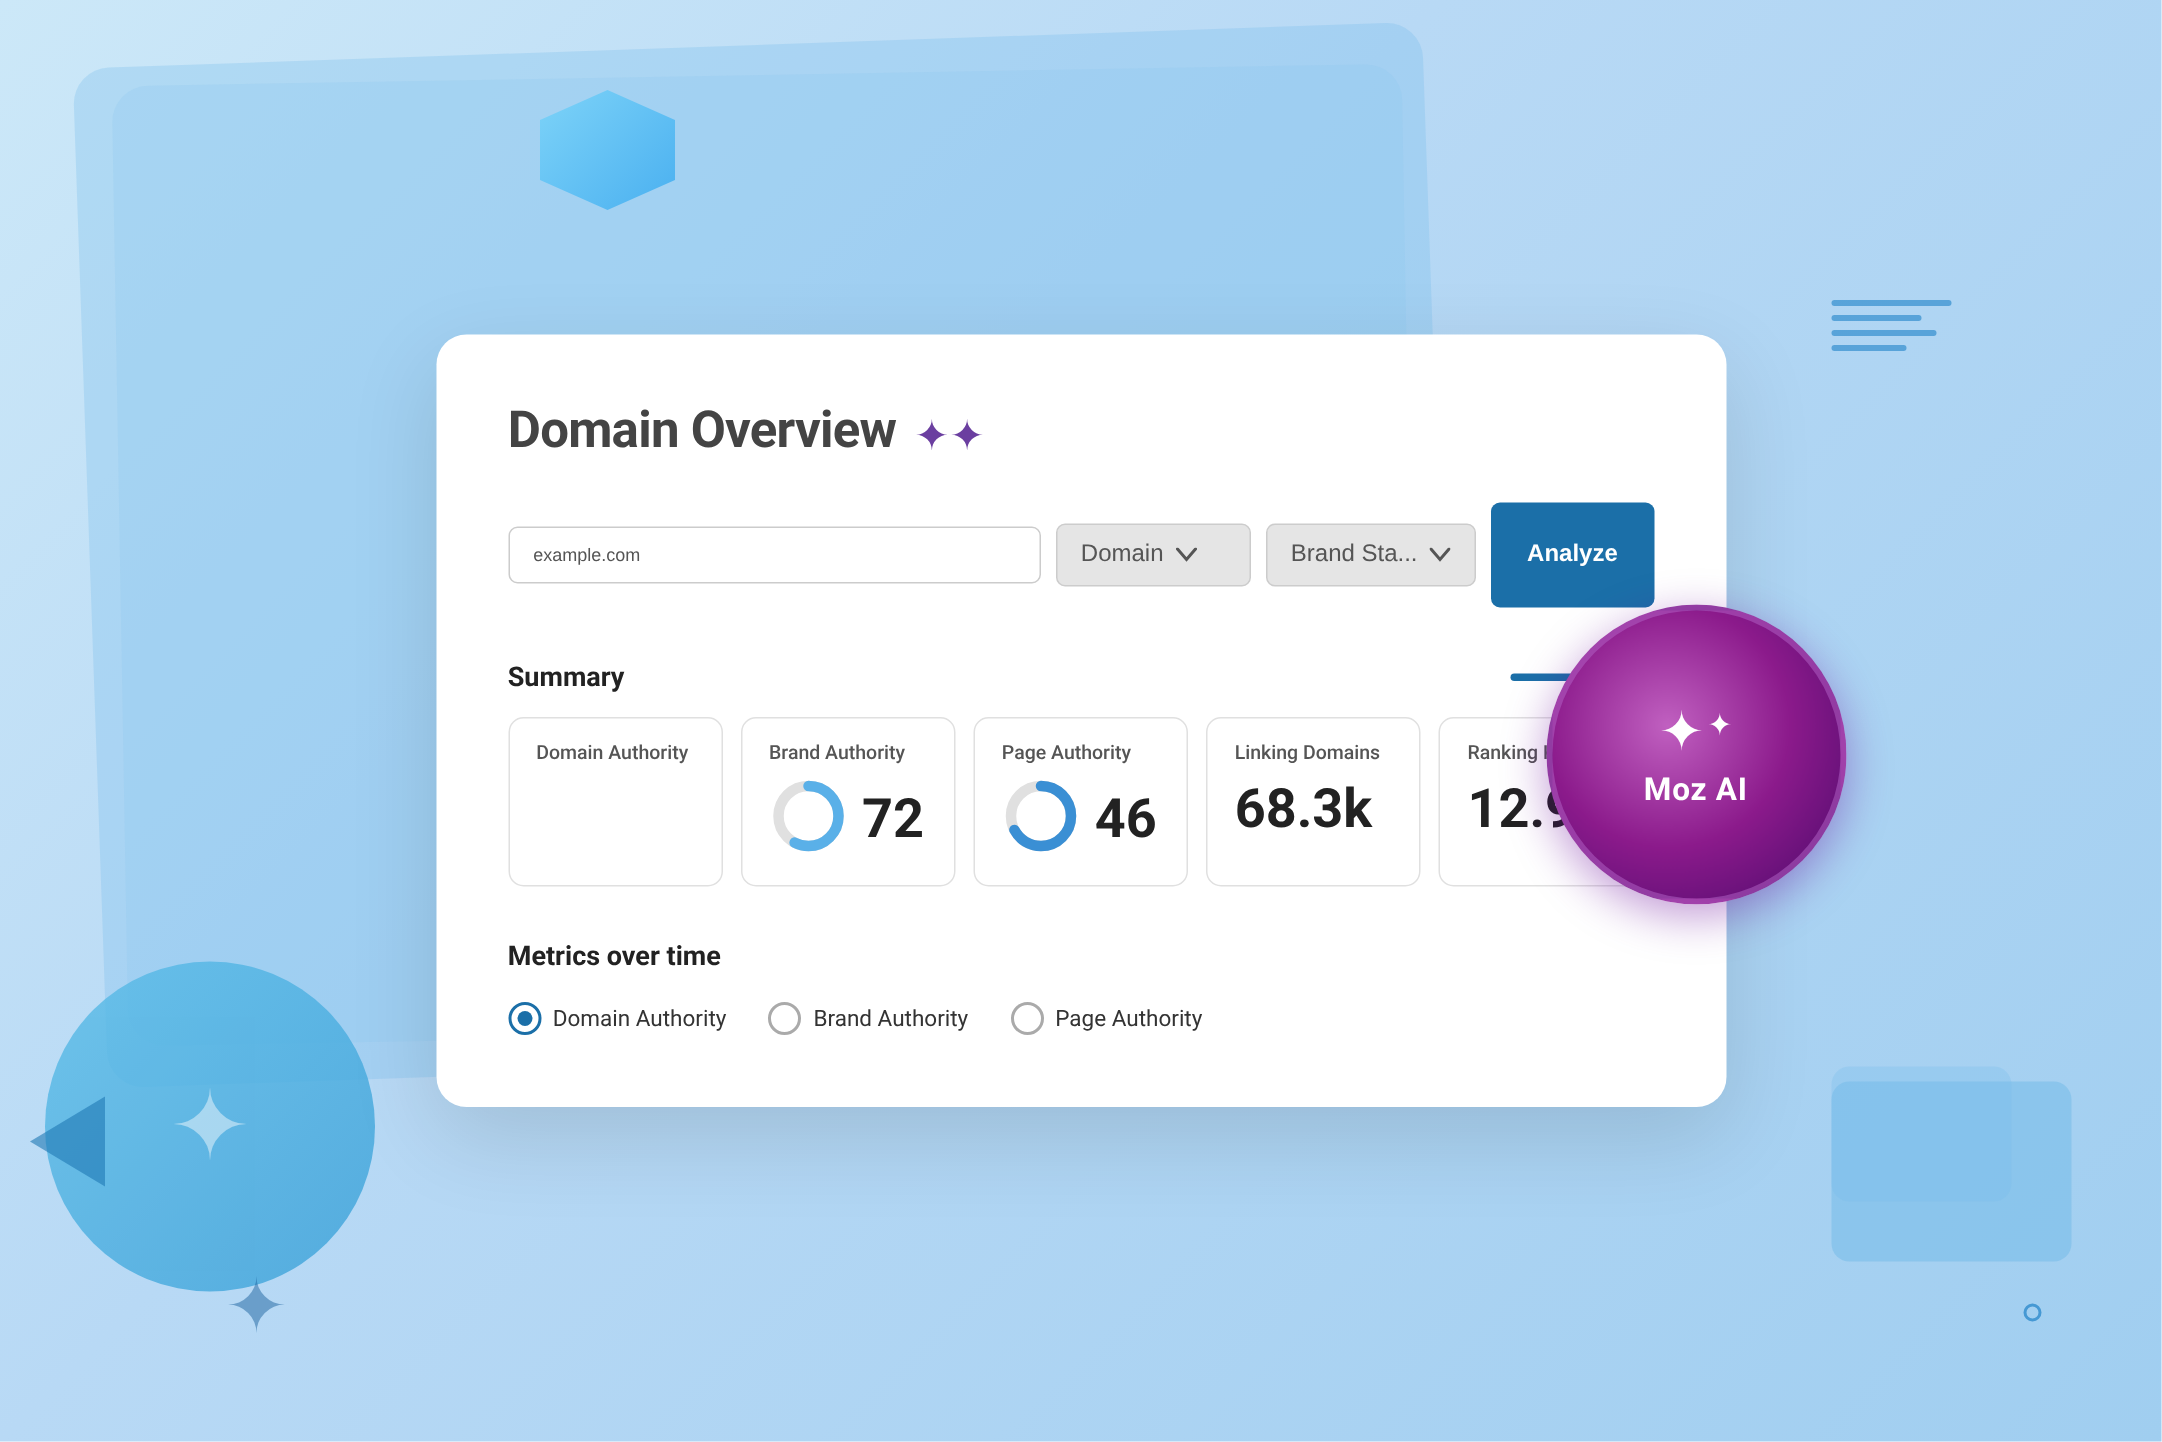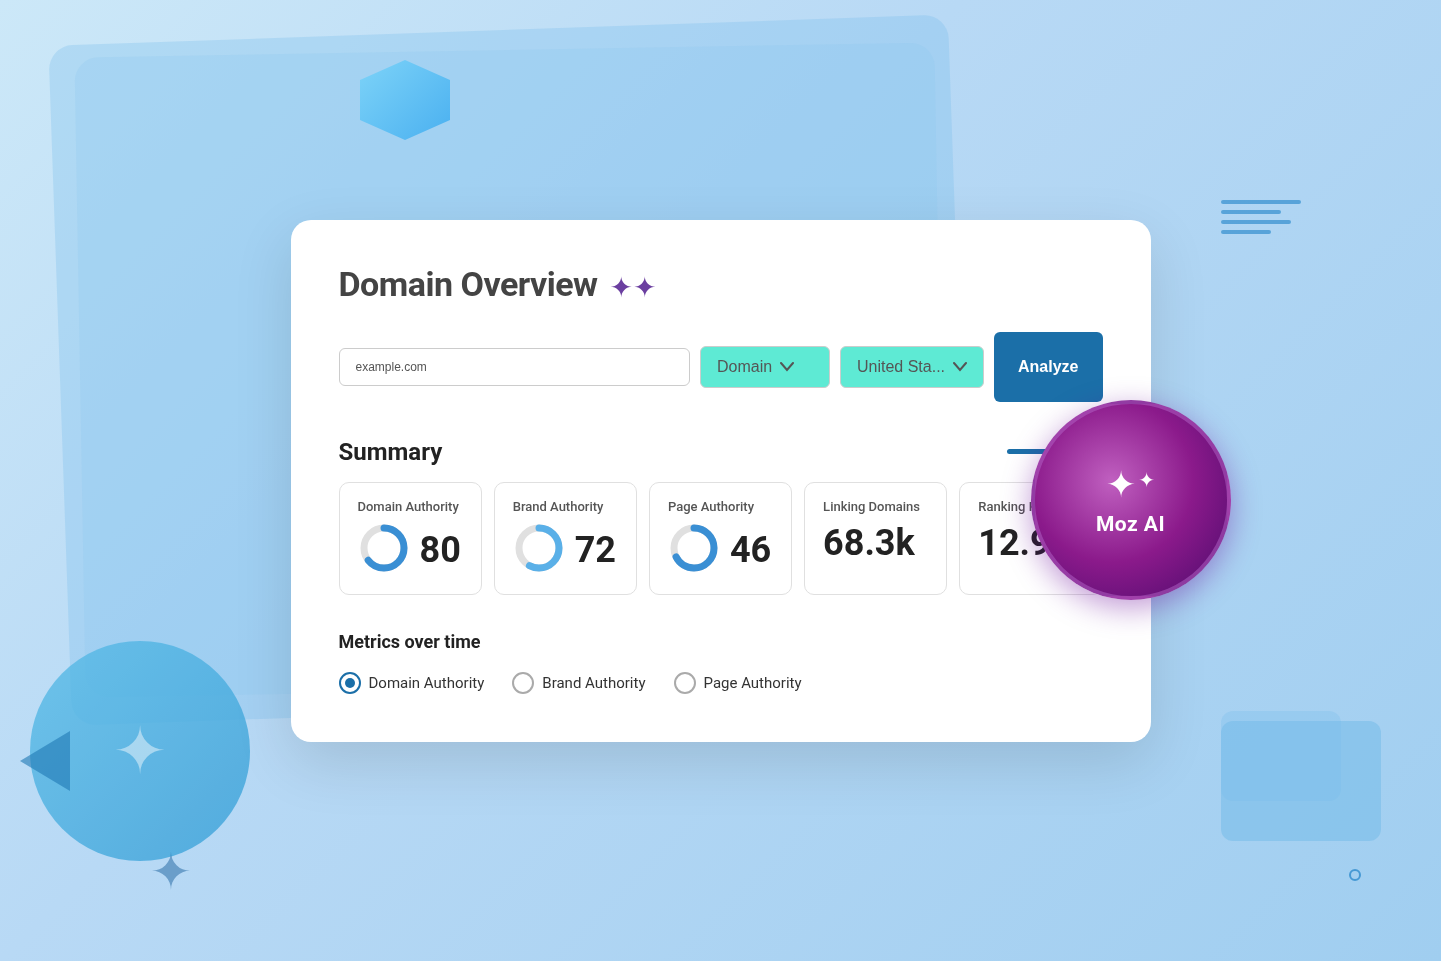--- a/index.html
+++ b/index.html
@@ -190,21 +190,21 @@
     }
     .dropdown-btn {
       display: flex;
       align-items: center;
       gap: 8px;
       border: 1.5px solid #ccc;
       border-radius: 6px;
       padding: 11px 16px;
       font-size: 16px;
       color: #555;
-      background: #5eead4;
+      background: #e5e5e5;
       cursor: pointer;
       white-space: nowrap;
       min-width: 130px;
     }
     .dropdown-btn svg {
       flex-shrink: 0;
     }
     .analyze-btn {
       background: #1b6fa8;
       color: white;
@@ -218,21 +218,21 @@
     }
 
     
     .section-header {
       display: flex;
       align-items: center;
       justify-content: space-between;
       margin-bottom: 16px;
     }
     .section-title {
-      font-size: 24px;
+      font-size: 18px;
       font-weight: 700;
       color: #222;
     }
     .summary-tabs {
       display: flex;
       gap: 6px;
     }
     .summary-tab {
       height: 5px;
       border-radius: 3px;
@@ -410,49 +410,40 @@
 
   <div class="search-row">
     <input class="search-input" type="text" value="example.com" placeholder="example.com" style="">
     <button class="dropdown-btn">
       <span>Domain</span>
       <svg width="14" height="10" viewBox="0 0 14 10">
           <path d="M1 1l6 7 6-7" stroke="#555" stroke-width="2" fill="none" stroke-linecap="round"></path>
         </svg>
     </button>
     <button class="dropdown-btn">
-      <span>United Sta...</span>
+      <span>Brand Sta...</span>
       <svg width="14" height="10" viewBox="0 0 14 10">
           <path d="M1 1l6 7 6-7" stroke="#555" stroke-width="2" fill="none" stroke-linecap="round"></path>
         </svg>
     </button>
     <button class="analyze-btn">Analyze</button>
   </div>
 
   <div class="section-header">
     <span class="section-title">Summary</span>
     <div class="summary-tabs">
       <div class="summary-tab active"></div>
       <div class="summary-tab inactive"></div>
     </div>
   </div>
 
   <div class="metrics-row">
 
     <div class="metric-card">
       <span class="metric-label">Domain Authority</span>
-      <div class="metric-value-row">
-        <div class="donut-wrap">
-          <svg class="donut-svg" width="52" height="52" viewBox="0 0 52 52">
-            <circle cx="26" cy="26" r="20" fill="none" stroke="#e0e0e0" stroke-width="7"></circle>
-            <circle cx="26" cy="26" r="20" fill="none" stroke="#3a8fd4" stroke-width="7" stroke-dasharray="100.53" stroke-dashoffset="20.1" stroke-linecap="round"></circle>
-          </svg>
-        </div>
-        <span class="metric-value">80</span>
-      </div>
     </div>
 
     <div class="metric-card">
       <span class="metric-label">Brand Authority</span>
       <div class="metric-value-row">
         <div class="donut-wrap">
           <svg class="donut-svg" width="52" height="52" viewBox="0 0 52 52">
             <circle cx="26" cy="26" r="20" fill="none" stroke="#e0e0e0" stroke-width="7"></circle>
             <circle cx="26" cy="26" r="20" fill="none" stroke="#5ab0e8" stroke-width="7" stroke-dasharray="100.53" stroke-dashoffset="28.15" stroke-linecap="round"></circle>
           </svg>

